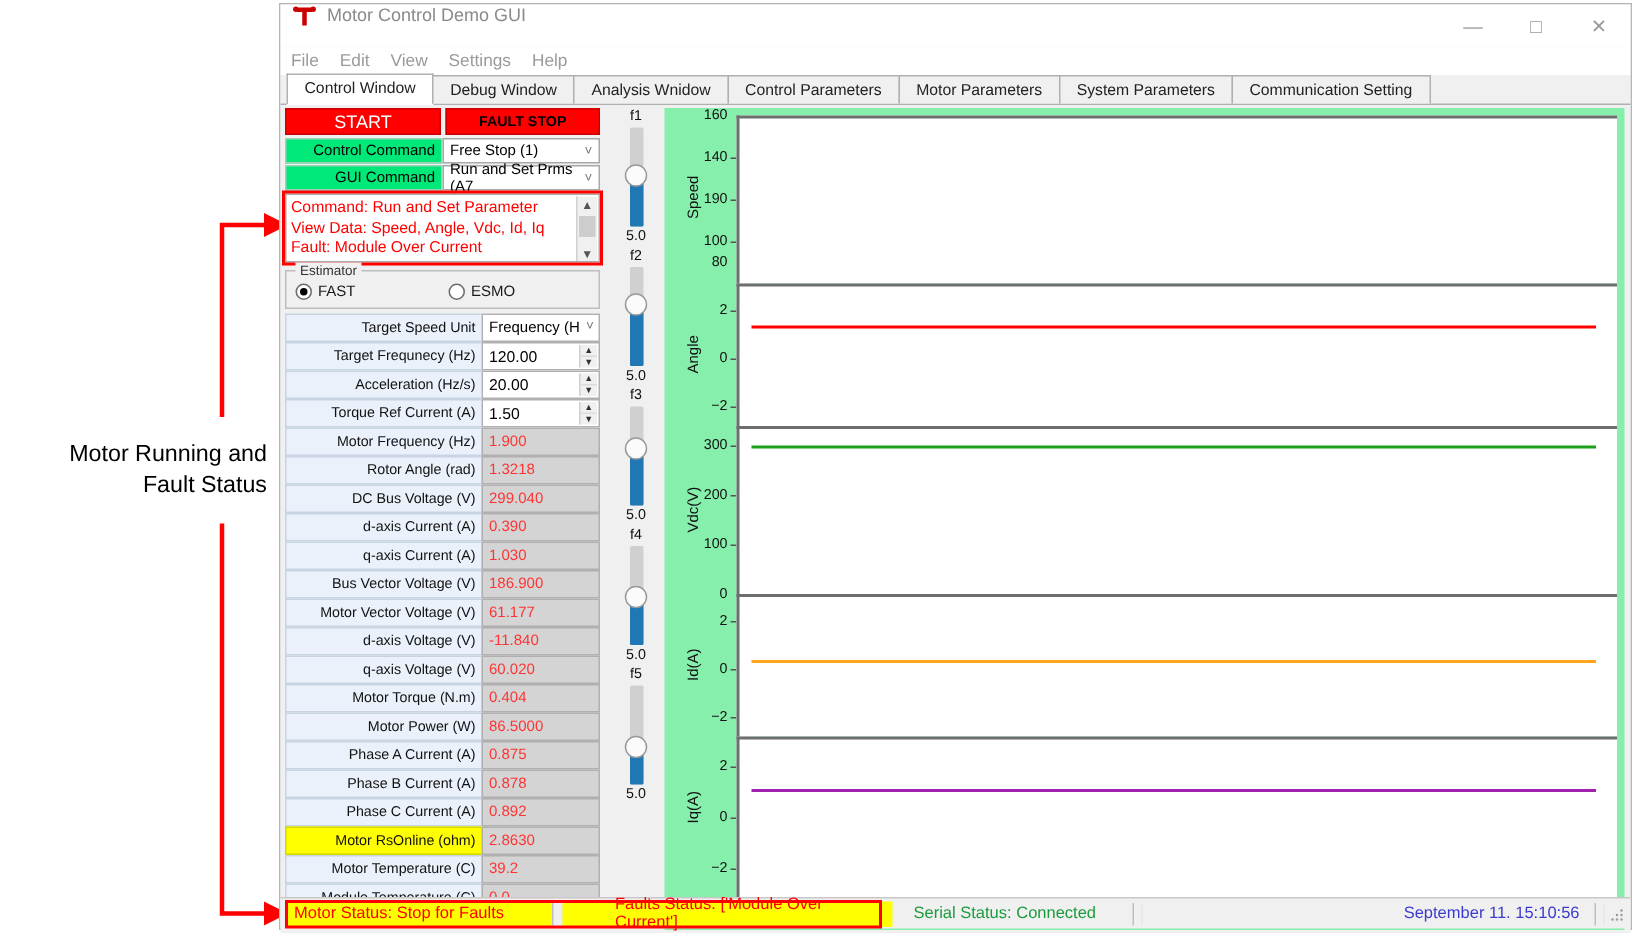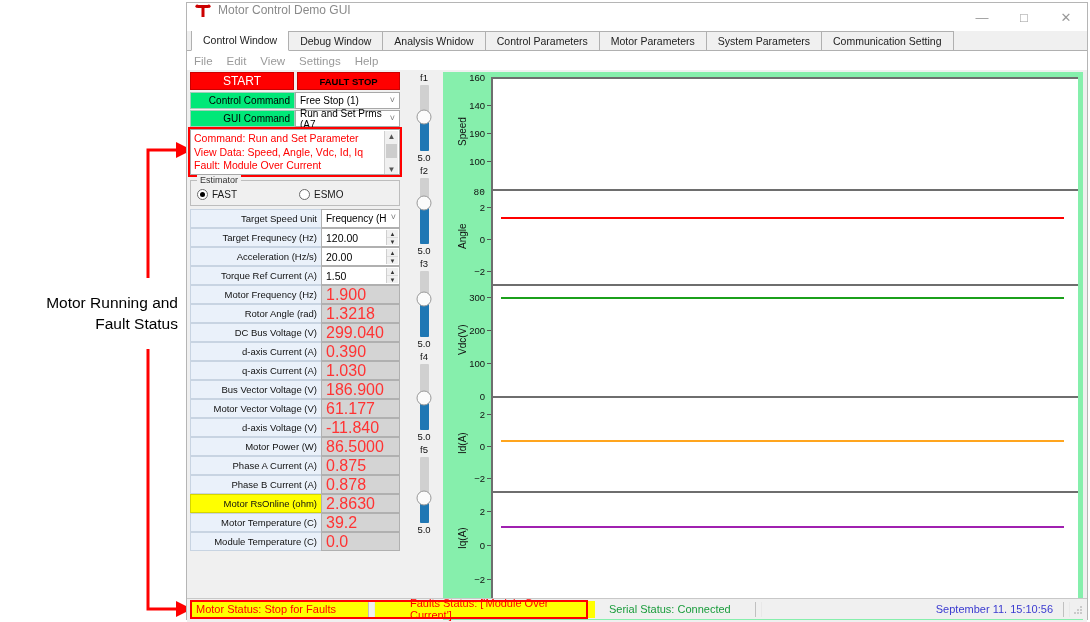--- a/index.html
+++ b/index.html
@@ -111,21 +111,21 @@
   
   #param-list{margin-top:3px;}
   .prow{display:flex;height:19px;margin-bottom:0px;}
   .plabel{
     width:131px;background:#eaf1fa;border:1px solid #c8d4e2;border-right:none;box-sizing:border-box;
     display:flex;align-items:center;justify-content:flex-end;padding-right:4px;font-size:9.5px;color:#111;
   }
   .plabel.highlight{background:#ffff00;border-color:#d6d600;}
   .pvalue{
     width:79px;background:#d4d4d4;border:1px solid #b0b0b0;box-sizing:border-box;
-    display:flex;align-items:center;padding-left:4px;font-size:16px;color:#ff3333;
+    display:flex;align-items:center;padding-left:4px;font-size:10px;color:#ff3333;
   }
   .pvalue.editable{background:#fff;color:#000;font-size:10.5px;position:relative;padding-right:27px;}
   .pvalue.select{background:#fff;color:#000;font-size:10px;position:relative;}
   .pvalue .chev{position:absolute;right:3px;top:2px;color:#777;font-size:9px;}
   .spinner{
     position:absolute;right:1px;top:1px;bottom:1px;width:11px;
     display:flex;flex-direction:column;background:#f0f0f0;border-left:1px solid #cfcfcf;
   }
   .spinner div{flex:1;display:flex;align-items:center;justify-content:center;font-size:6px;color:#333;line-height:6px;}
   .spinner div:first-child{border-bottom:1px solid #dcdcdc;}
@@ -210,38 +210,38 @@
       </svg>
     </div>
     <div id="window-title">Motor Control Demo GUI</div>
     <div class="win-btns">
       <div class="win-btn">—</div>
       <div class="win-btn">□</div>
       <div class="win-btn close">✕</div>
     </div>
   </div>
 
+  <div id="menu-bar">
+    <div class="menu-item">File</div>
+    <div class="menu-item">Edit</div>
+    <div class="menu-item">View</div>
+    <div class="menu-item">Settings</div>
+    <div class="menu-item">Help</div>
+  </div>
+
   <div id="tab-bar">
     <div class="tab active">Control Window</div>
     <div class="tab">Debug Window</div>
     <div class="tab">Analysis Wnidow</div>
     <div class="tab">Control Parameters</div>
     <div class="tab">Motor Parameters</div>
     <div class="tab">System Parameters</div>
     <div class="tab">Communication Setting</div>
   </div>
 
-  <div id="menu-bar">
-    <div class="menu-item">File</div>
-    <div class="menu-item">Edit</div>
-    <div class="menu-item">View</div>
-    <div class="menu-item">Settings</div>
-    <div class="menu-item">Help</div>
-  </div>
-
   <div id="content">
 
     <div id="left-col">
 
       <div class="btn-row">
         <div class="btn-start">START</div>
         <div class="btn-fault">FAULT STOP</div>
       </div>
 
       <div class="cmd-row">
@@ -359,30 +359,42 @@
         </div>
         <div class="prow">
           <div class="plabel">Motor Vector Voltage (V)</div>
           <div class="pvalue">61.177</div>
         </div>
         <div class="prow">
           <div class="plabel">d-axis Voltage (V)</div>
           <div class="pvalue">-11.840</div>
         </div>
         <div class="prow">
+          <div class="plabel">q-axis Voltage (V)</div>
+          <div class="pvalue">60.020</div>
+        </div>
+        <div class="prow">
+          <div class="plabel">Motor Torque (N.m)</div>
+          <div class="pvalue">0.404</div>
+        </div>
+        <div class="prow">
           <div class="plabel">Motor Power (W)</div>
           <div class="pvalue">86.5000</div>
         </div>
         <div class="prow">
           <div class="plabel">Phase A Current (A)</div>
           <div class="pvalue">0.875</div>
         </div>
         <div class="prow">
           <div class="plabel">Phase B Current (A)</div>
           <div class="pvalue">0.878</div>
+        </div>
+        <div class="prow">
+          <div class="plabel">Phase C Current (A)</div>
+          <div class="pvalue">0.892</div>
         </div>
         <div class="prow">
           <div class="plabel highlight">Motor RsOnline (ohm)</div>
           <div class="pvalue">2.8630</div>
         </div>
         <div class="prow">
           <div class="plabel">Motor Temperature (C)</div>
           <div class="pvalue">39.2</div>
         </div>
         <div class="prow">
@@ -436,21 +448,21 @@
     </div>
 
     <div id="plot-area">
 
       <div class="plot-panel" style="position:absolute;left:0;top:0;width:640px;height:120px;">
         <div class="axis-label" style="top:30px;height:60px;">Speed</div>
         <div class="ytick" style="top:5px;width:26px;left:16px;">160</div>
         <div class="ytick" style="top:33px;width:26px;left:16px;">140</div>
         <div class="ytick" style="top:61px;width:26px;left:16px;">190</div>
         <div class="ytick" style="top:89px;width:26px;left:16px;">100</div>
-        <div class="ytick" style="top:120px;width:26px;left:16px;font-family:Liberation Mono, monospace;">80</div>
+        <div class="ytick" style="top:103px;width:26px;left:16px;">80</div>
         <div class="tickmark" style="left:44px;top:33px;"></div>
         <div class="tickmark" style="left:44px;top:61px;"></div>
         <div class="tickmark" style="left:44px;top:89px;"></div>
         <div class="plotbox" style="left:48px;top:5px;width:587px;height:112px;">
           <div class="topline"></div>
             <div class="leftline"></div>
         </div>
       </div>
 
       <div class="plot-panel" style="position:absolute;left:0;top:117px;width:640px;height:95px;">

